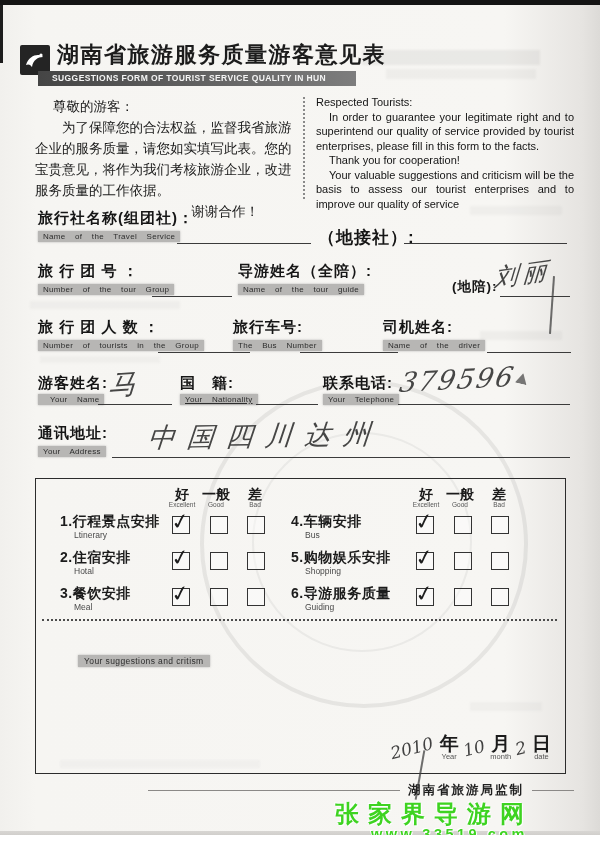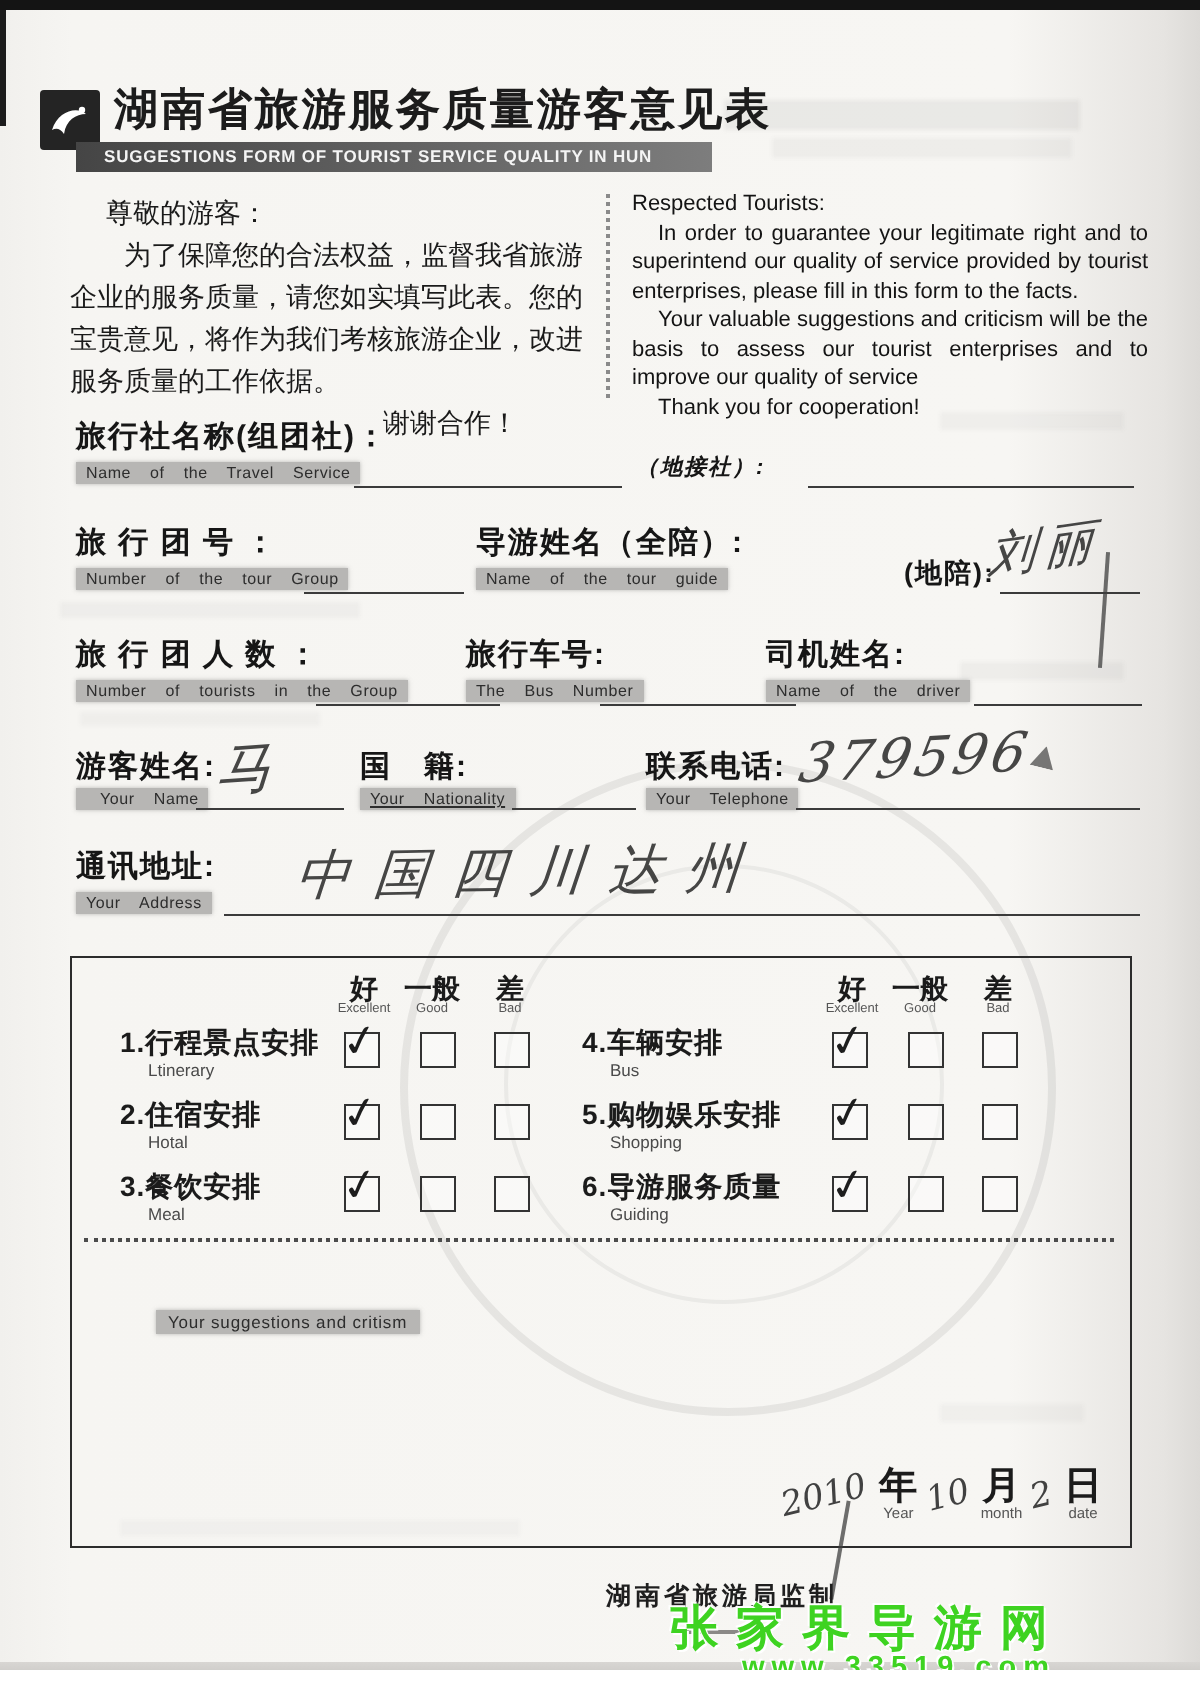--- a/index.html
+++ b/index.html
@@ -56,21 +56,21 @@
   .sugg-en{position:absolute;left:42px;top:176px;font-size:8.5px;color:#2d2d2d;background:#b7b6b4;
         padding:1px 6px;letter-spacing:.4px;white-space:nowrap;box-shadow:0 0 2px rgba(120,120,120,.5);}
   .date-row{position:absolute;right:14px;bottom:12px;display:flex;align-items:flex-end;gap:5px;}
   .date-unit{text-align:center;}
   .date-unit .cn{font-size:19px;font-weight:900;display:block;line-height:18px;}
   .date-unit .en{font-size:7.5px;color:#555;display:block;margin-top:-1px;}
   .date-hand{font-family:"DejaVu Serif",serif;font-style:italic;font-size:17px;color:#2e2e2e;
         transform:rotate(-14deg) translateY(-3px);opacity:.9;}
 
   
-  .footer-row{position:absolute;left:148px;top:782px;width:426px;display:flex;align-items:center;gap:8px;flex-direction:column;}
+  .footer-row{position:absolute;left:148px;top:782px;width:426px;display:flex;align-items:center;gap:8px;}
   .fline{height:1.5px;background:#8b8987;}
   .fline.long{flex:1;}
   .fline.short{width:42px;}
   .footer-text{font-size:12.5px;font-weight:800;letter-spacing:2px;color:#1f1f1f;white-space:nowrap;}
   .wm-name{position:absolute;left:335px;top:798px;font-size:24px;font-weight:900;color:#3ed321;
         letter-spacing:9px;white-space:nowrap;z-index:5;
         text-shadow:0 0 1px #fff,1px 1px 0 #ffffff,-1px -1px 0 #ffffff;}
   .wm-url{position:absolute;left:371px;top:826px;font-size:14.5px;font-weight:900;color:#3ed321;
         letter-spacing:3.5px;white-space:nowrap;z-index:5;
         text-shadow:0 0 1px #fff,1px 1px 0 #ffffff,-1px -1px 0 #ffffff;}
@@ -114,28 +114,28 @@
 
   <div class="intro-cn">
     <div class="salut">尊敬的游客：</div>
     <p class="body">为了保障您的合法权益，监督我省旅游企业的服务质量，请您如实填写此表。您的宝贵意见，将作为我们考核旅游企业，改进服务质量的工作依据。</p>
     <div class="closing">谢谢合作！</div>
   </div>
   <div class="intro-divider"></div>
   <div class="intro-en">
     <div>Respected Tourists:</div>
     <p class="ind">In order to guarantee your legitimate right and to superintend our quality of service provided by tourist enterprises, please fill in this form to the facts.</p>
+    <p class="ind">Thank you for cooperation!</p>
     <p class="ind">Your valuable suggestions and criticism will be the basis to assess our tourist enterprises and to improve our quality of service</p>
-    <p class="ind">Thank you for cooperation!</p>
   </div>
 
   <div class="cn-label" style="left:38px;top:209px;">旅行社名称(组团社)：</div>
   <div class="en-sub" style="left:38px;top:231px;">Name of the Travel Service</div>
   <div class="uline" style="left:177px;top:243px;width:134px;"></div>
-  <div class="cn-label" style="left:318px;top:226px;font-size:11px;font-style:italic;">（地接社）:</div>
+  <div class="cn-label" style="left:318px;top:226px;font-size:17px;">（地接社）:</div>
   <div class="uline" style="left:404px;top:243px;width:163px;"></div>
 
   <div class="cn-label" style="left:38px;top:262px;">旅 行 团 号 ：</div>
   <div class="en-sub" style="left:38px;top:284px;">Number of the tour Group</div>
   <div class="uline" style="left:152px;top:296px;width:80px;"></div>
   <div class="cn-label" style="left:238px;top:262px;">导游姓名（全陪）:</div>
   <div class="en-sub" style="left:238px;top:284px;">Name of the tour guide</div>
   <div class="cn-label small" style="left:452px;top:278px;">(地陪):</div>
   <div class="uline" style="left:500px;top:296px;width:70px;"></div>
   <div class="hand" style="left:494px;top:258px;font-size:24px;letter-spacing:5px;transform:rotate(-8deg) skewX(-12deg);">刘丽</div>

